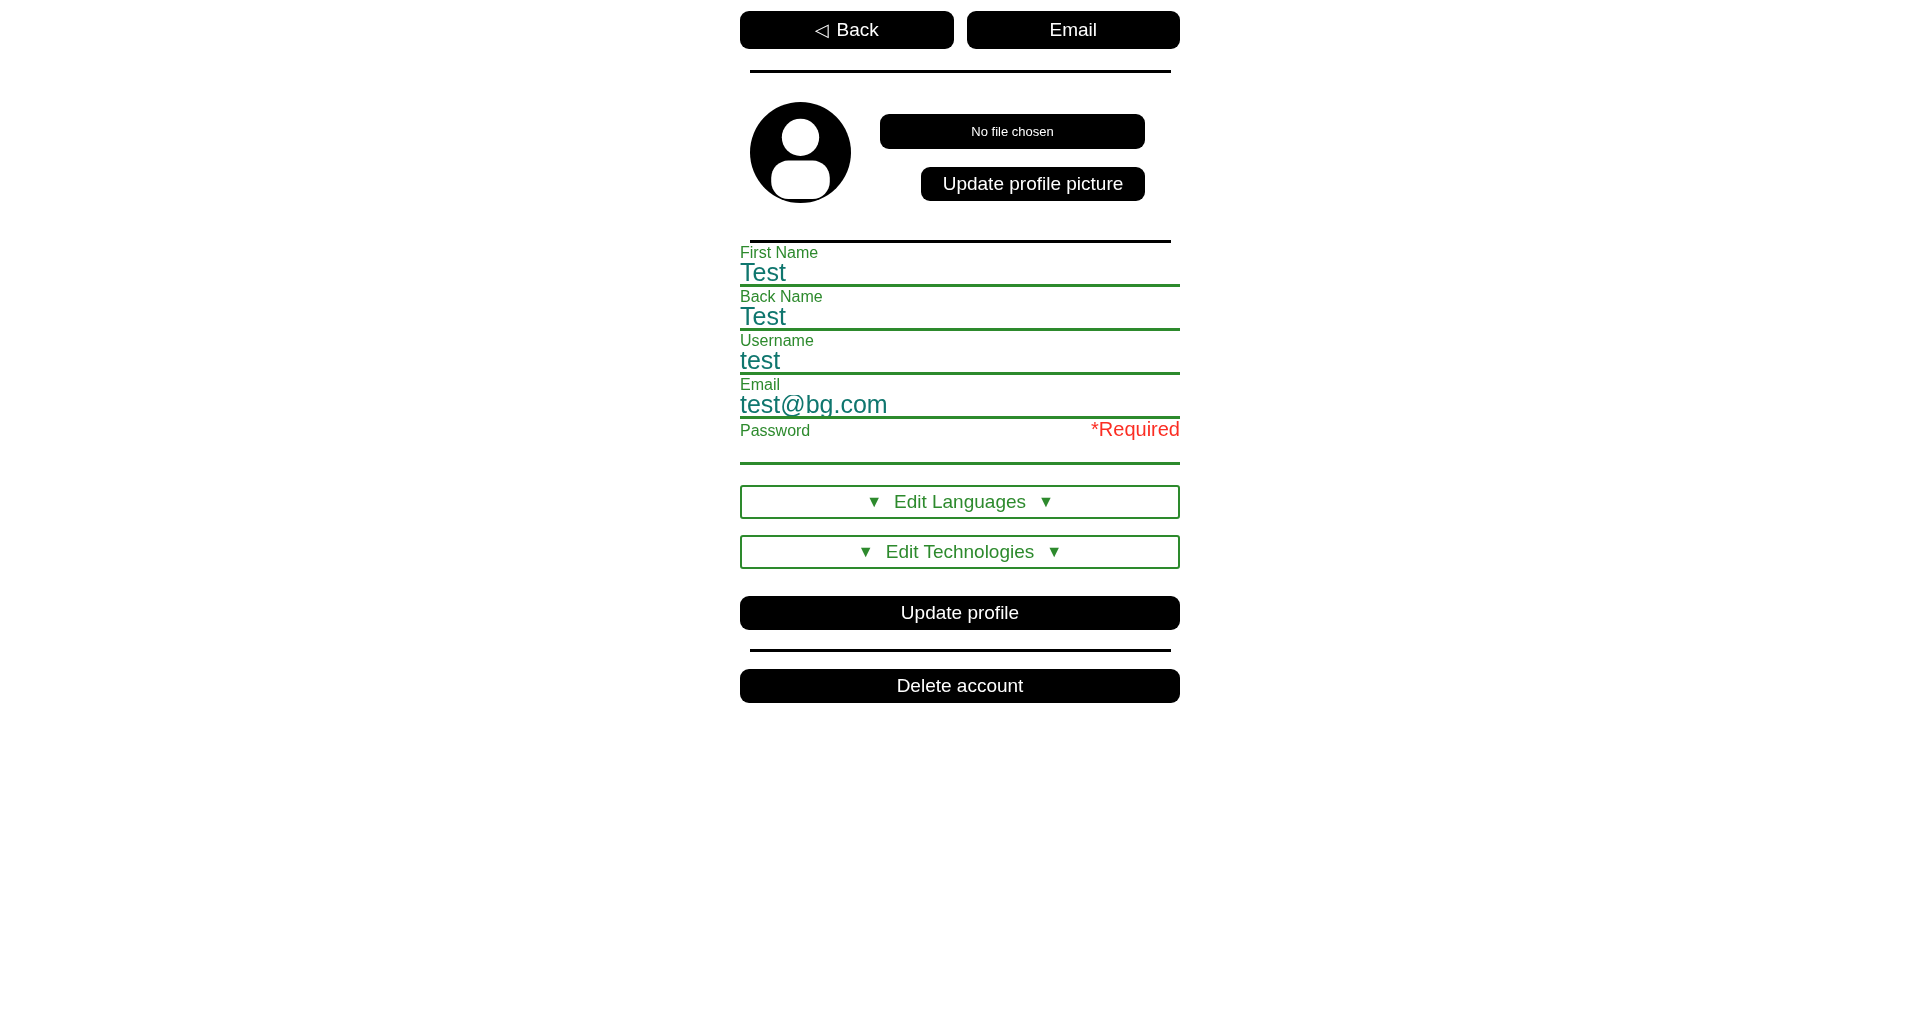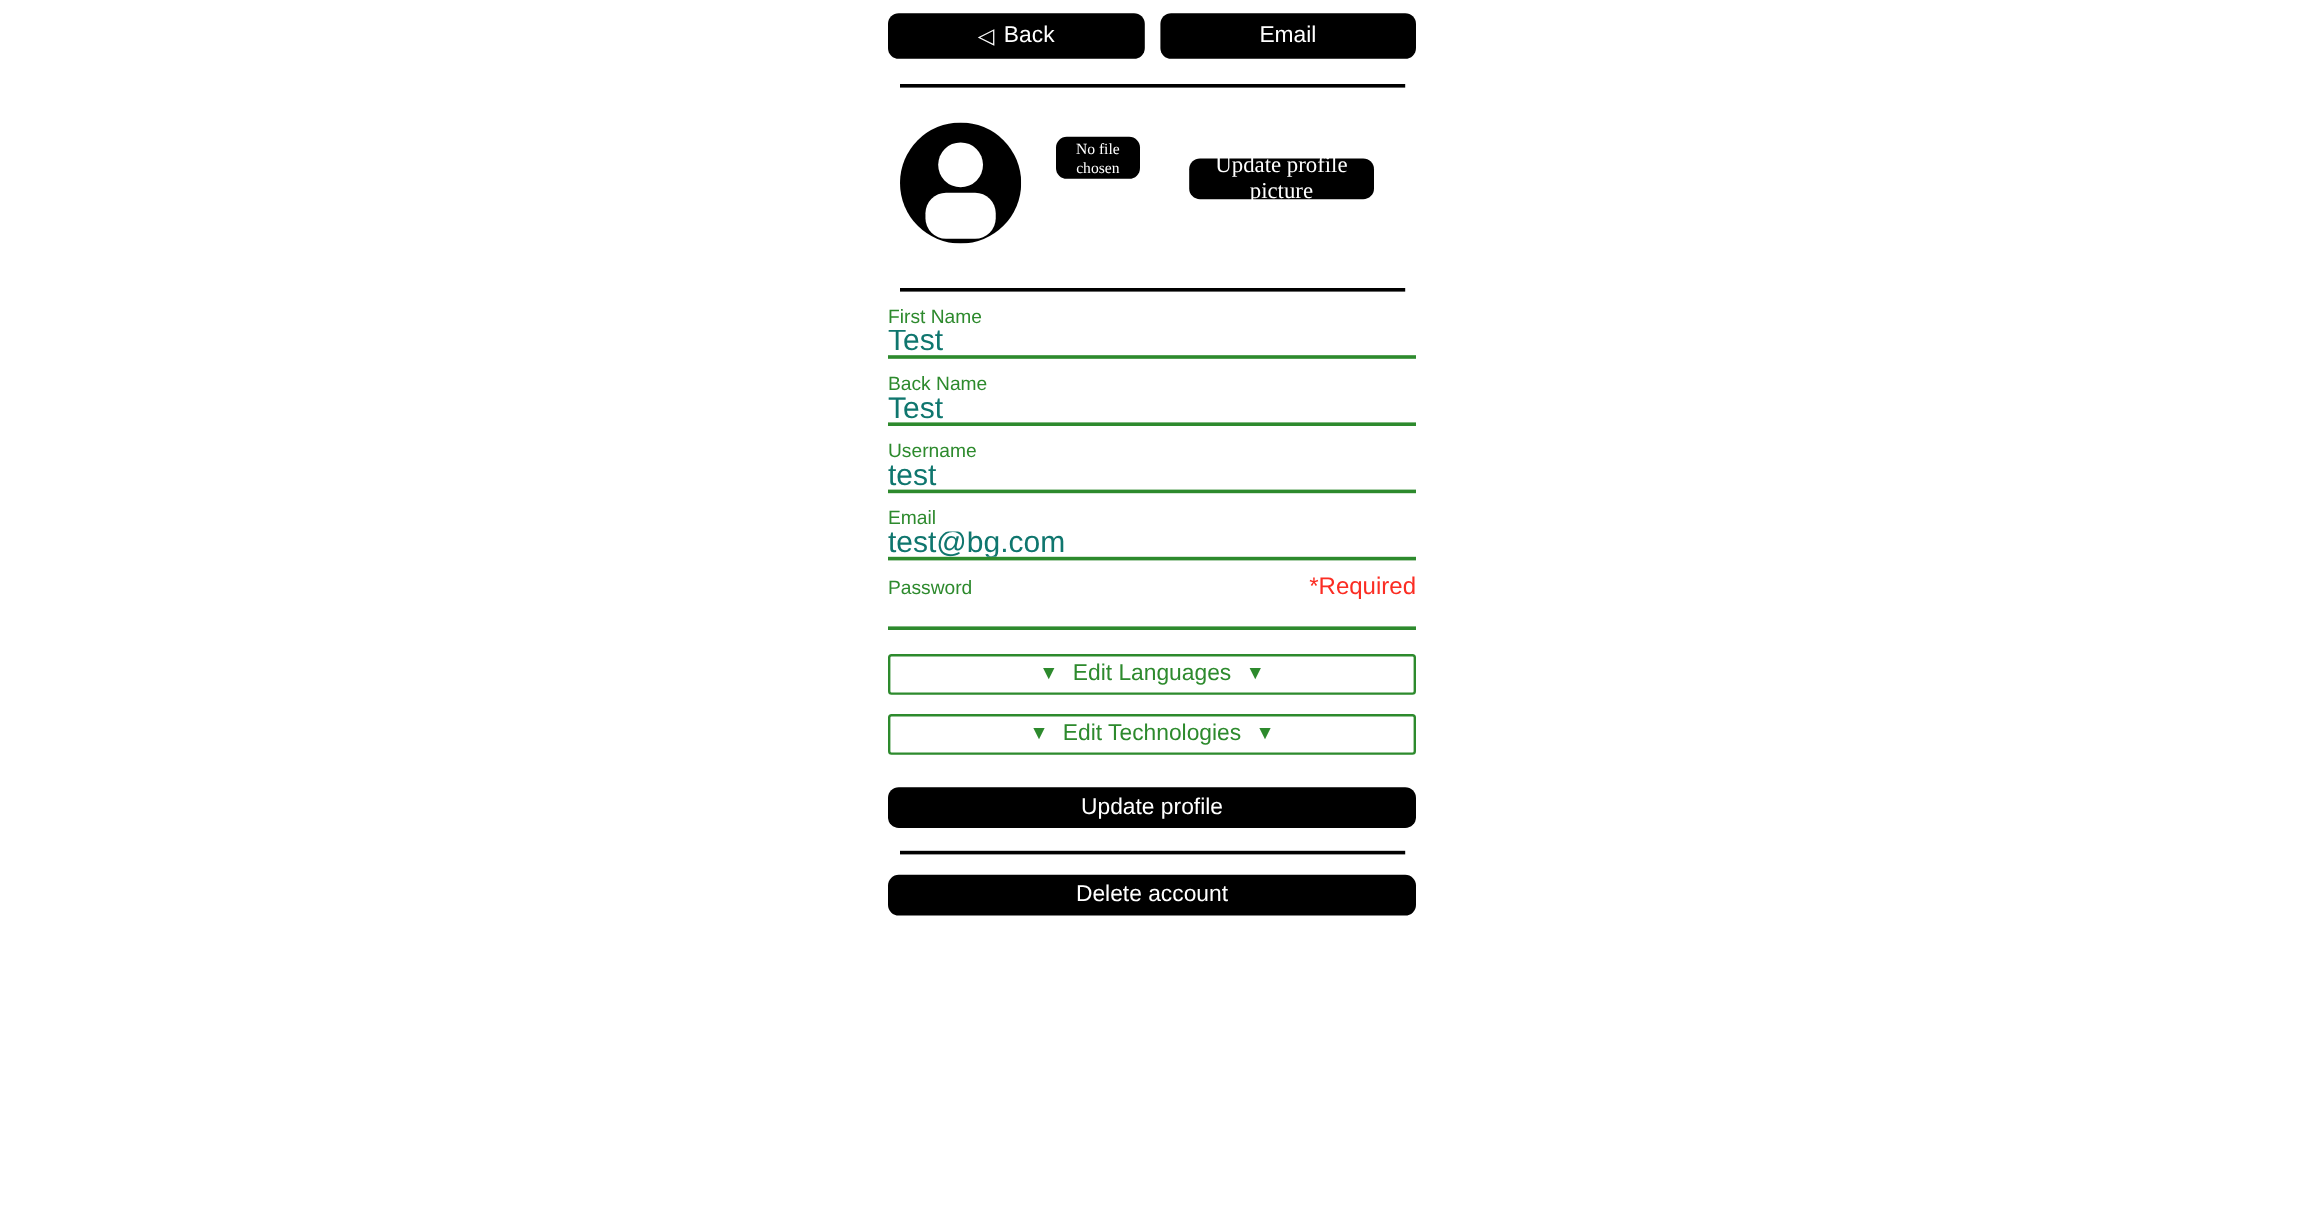--- a/index.html
+++ b/index.html
@@ -52,37 +52,36 @@
     align-items: flex-start;
     justify-content: space-between;
     height: 101px;
   }
   .avatar-wrap { width: 101px; height: 101px; margin-left: 10px; }
   .pic-buttons {
     width: 265px;
     margin-right: 35px;
     padding-top: 12px;
     display: flex;
-    flex-direction: row;
-    font-family: Liberation Serif, serif;
+    flex-direction: column;
   }
   .file-btn {
     height: 35px;
     font-size: 13px;
     border-radius: 9px;
   }
   .update-pic-btn {
     margin-top: 18px;
     height: 34px;
     border-radius: 9px;
     margin-left: 41px;
   }
   
   .fields { margin-top: 0; }
-  .field { margin-top: 12px; }
+  .field { }
   .field-label-row {
     display: flex;
     justify-content: space-between;
     align-items: baseline;
     line-height: 20px;
   }
   .field-label {
     color: var(--green);
     font-size: 16px;
   }

